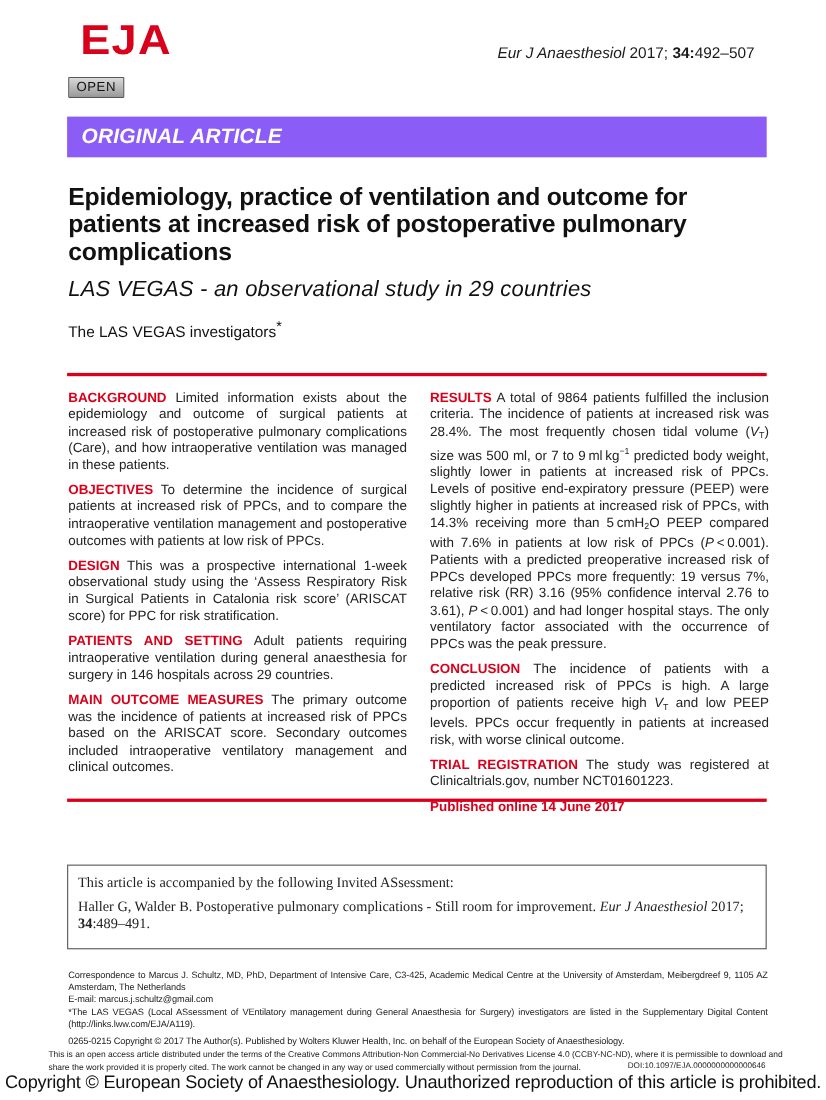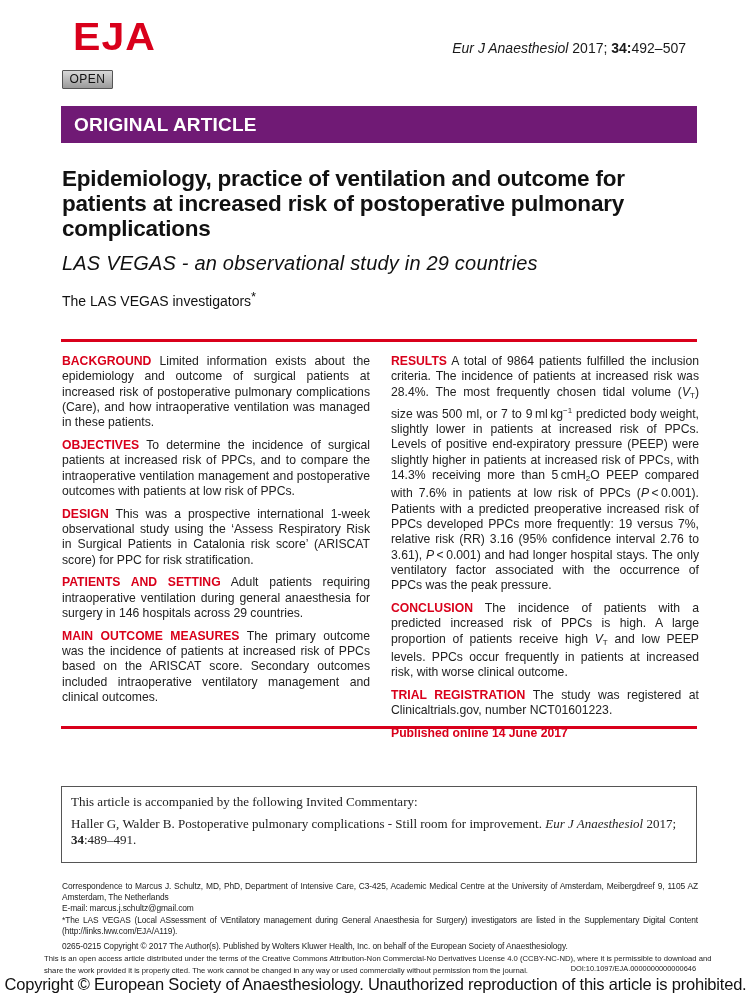--- a/index.html
+++ b/index.html
@@ -21,21 +21,22 @@
     }
     .citation {
       position: absolute; right: 65px; top: 40px;
       font-size: 14px; color: #1a1a1a;
     }
     .citation .journal { font-style: italic; }
     .citation .vol { font-weight: bold; }
 
     .banner {
       position: absolute; left: 61px; top: 106px; width: 636px; height: 37px;
-      background: #701a75;
+      background: #8b5cf6;
+      font-style: italic;
     }
     .banner span {
       position: absolute; left: 13px; top: 8px;
       font-size: 19px; font-weight: bold; color: #ffffff; letter-spacing: 0.2px;
     }
 
     .title {
       position: absolute; left: 62px; top: 166px; width: 640px;
       font-size: 22.5px; font-weight: bold; line-height: 25px; color: #111;
       letter-spacing: -0.2px;
@@ -125,21 +126,21 @@
 <div class="col right">
   <p><span class="head">RESULTS</span><span> A total of 9864 patients fulfilled the inclusion criteria. The incidence of patients at increased risk was 28.4%. The most frequently chosen tidal volume (</span><i>V</i><span class="sub">T</span><span>) size was 500 ml, or 7 to 9 ml kg</span><span class="sup">−1</span><span> predicted body weight, slightly lower in patients at increased risk of PPCs. Levels of positive end-expiratory pressure (PEEP) were slightly higher in patients at increased risk of PPCs, with 14.3% receiving more than 5 cmH</span><span class="sub">2</span><span>O PEEP compared with 7.6% in patients at low risk of PPCs (</span><i>P</i><span> &lt; 0.001). Patients with a predicted preoperative increased risk of PPCs developed PPCs more frequently: 19 versus 7%, relative risk (RR) 3.16 (95% confidence interval 2.76 to 3.61), </span><i>P</i><span> &lt; 0.001) and had longer hospital stays. The only ventilatory factor associated with the occurrence of PPCs was the peak pressure.</span></p>
   <p><span class="head">CONCLUSION</span><span> The incidence of patients with a predicted increased risk of PPCs is high. A large proportion of patients receive high </span><i>V</i><span class="sub">T</span><span> and low PEEP levels. PPCs occur frequently in patients at increased risk, with worse clinical outcome.</span></p>
   <p><span class="head">TRIAL REGISTRATION</span><span> The study was registered at Clinicaltrials.gov, number NCT01601223.</span></p>
   <p class="pub">Published online 14 June 2017</p>
 </div>
 
 <div class="rule bottom"></div>
 
 <div class="commentary">
-  <div class="intro">This article is accompanied by the following Invited Commentary:</div>
+  <div class="intro">This article is accompanied by the following Invited ASsessment:</div>
   <div><span>Haller G, Walder B. Postoperative pulmonary complications - Still room for improvement. </span><span class="journal">Eur J Anaesthesiol</span><span> 2017; </span><span class="vol">34</span><span>:489–491.</span></div>
 </div>
 
 <div class="footnotes">
   <div>Correspondence to Marcus J. Schultz, MD, PhD, Department of Intensive Care, C3-425, Academic Medical Centre at the University of Amsterdam, Meibergdreef 9, 1105 AZ Amsterdam, The Netherlands</div>
   <div>E-mail: marcus.j.schultz@gmail.com</div>
   <div>*The LAS VEGAS (Local ASsessment of VEntilatory management during General Anaesthesia for Surgery) investigators are listed in the Supplementary Digital Content (http://links.lww.com/EJA/A119).</div>
   <div class="gap">0265-0215 Copyright © 2017 The Author(s). Published by Wolters Kluwer Health, Inc. on behalf of the European Society of Anaesthesiology.</div>
 </div>
 <div class="doi">DOI:10.1097/EJA.0000000000000646</div>

